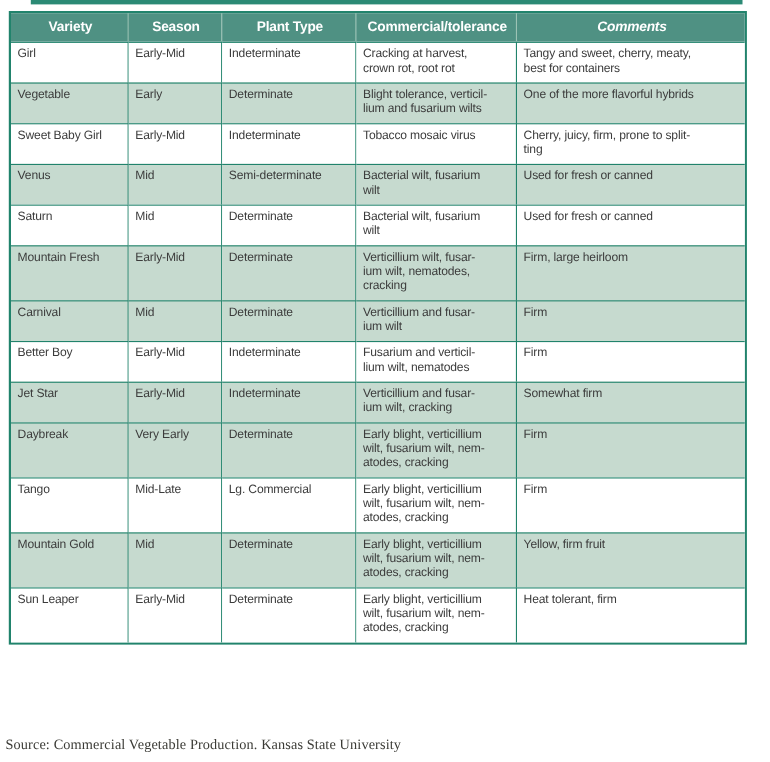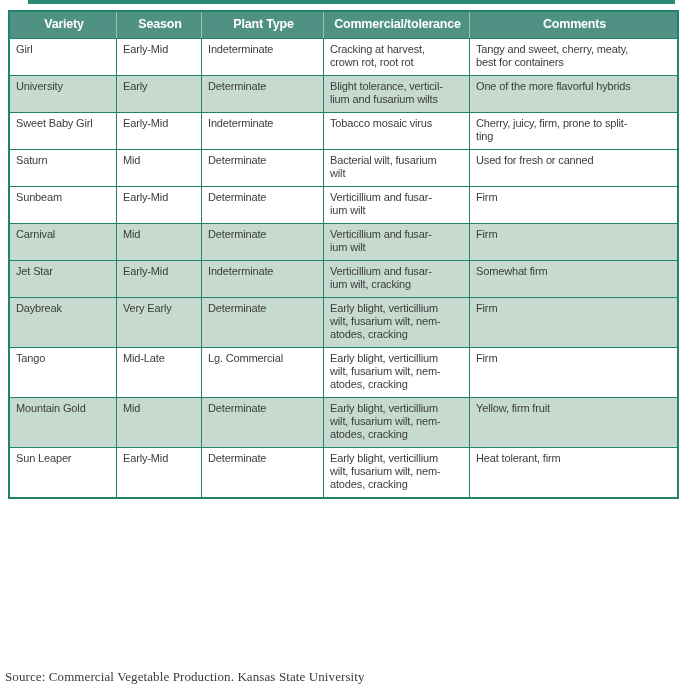--- a/index.html
+++ b/index.html
@@ -37,21 +37,21 @@
     font-size: 12.5px;
     letter-spacing: -0.2px;
     text-align: center;
     vertical-align: middle;
     padding: 5px 4px 6px 6px;
     border-right: 1px solid #9cc3b5;
     line-height: 15px;
     white-space: nowrap;
     overflow: hidden;
   }
-  thead th:last-child { border-right: none; }
+  thead th:last-child { border-right: none; font-style: italic; }
   tbody td {
     font-size: 11px;
     line-height: 13px;
     letter-spacing: -0.15px;
     color: #3c3c3c;
     background: #ffffff;
     padding: 4px 4px 6px 6px;
     vertical-align: top;
     text-align: left;
     border-top: 1.5px solid #21836c;
@@ -97,57 +97,74 @@
       <tr>
         <td>Girl</td>
         <td>Early-Mid</td>
         <td>Indeterminate</td>
         <td>Cracking at harvest,
 crown rot, root rot</td>
         <td>Tangy and sweet, cherry, meaty,
 best for containers</td>
       </tr>
       <tr class="alt">
-        <td>University</td>
+        <td>Vegetable</td>
         <td>Early</td>
         <td>Determinate</td>
         <td>Blight tolerance, verticil-
 lium and fusarium wilts</td>
         <td>One of the more flavorful hybrids</td>
       </tr>
       <tr>
         <td>Sweet Baby Girl</td>
         <td>Early-Mid</td>
         <td>Indeterminate</td>
         <td>Tobacco mosaic virus</td>
         <td>Cherry, juicy, firm, prone to split-
 ting</td>
       </tr>
-      <tr>
-        <td>Saturn</td>
-        <td>Mid</td>
-        <td>Determinate</td>
+      <tr class="alt">
+        <td>Venus</td>
+        <td>Mid</td>
+        <td>Semi-determinate</td>
         <td>Bacterial wilt, fusarium
 wilt</td>
         <td>Used for fresh or canned</td>
       </tr>
       <tr>
-        <td>Sunbeam</td>
-        <td>Early-Mid</td>
+        <td>Saturn</td>
+        <td>Mid</td>
+        <td>Determinate</td>
+        <td>Bacterial wilt, fusarium
+wilt</td>
+        <td>Used for fresh or canned</td>
+      </tr>
+      <tr class="alt">
+        <td>Mountain Fresh</td>
+        <td>Early-Mid</td>
+        <td>Determinate</td>
+        <td>Verticillium wilt, fusar-
+ium wilt, nematodes,
+cracking</td>
+        <td>Firm, large heirloom</td>
+      </tr>
+      <tr class="alt">
+        <td>Carnival</td>
+        <td>Mid</td>
         <td>Determinate</td>
         <td>Verticillium and fusar-
 ium wilt</td>
         <td>Firm</td>
       </tr>
-      <tr class="alt">
-        <td>Carnival</td>
-        <td>Mid</td>
-        <td>Determinate</td>
-        <td>Verticillium and fusar-
-ium wilt</td>
+      <tr>
+        <td>Better Boy</td>
+        <td>Early-Mid</td>
+        <td>Indeterminate</td>
+        <td>Fusarium and verticil-
+lium wilt, nematodes</td>
         <td>Firm</td>
       </tr>
       <tr class="alt">
         <td>Jet Star</td>
         <td>Early-Mid</td>
         <td>Indeterminate</td>
         <td>Verticillium and fusar-
 ium wilt, cracking</td>
         <td>Somewhat firm</td>
       </tr>

